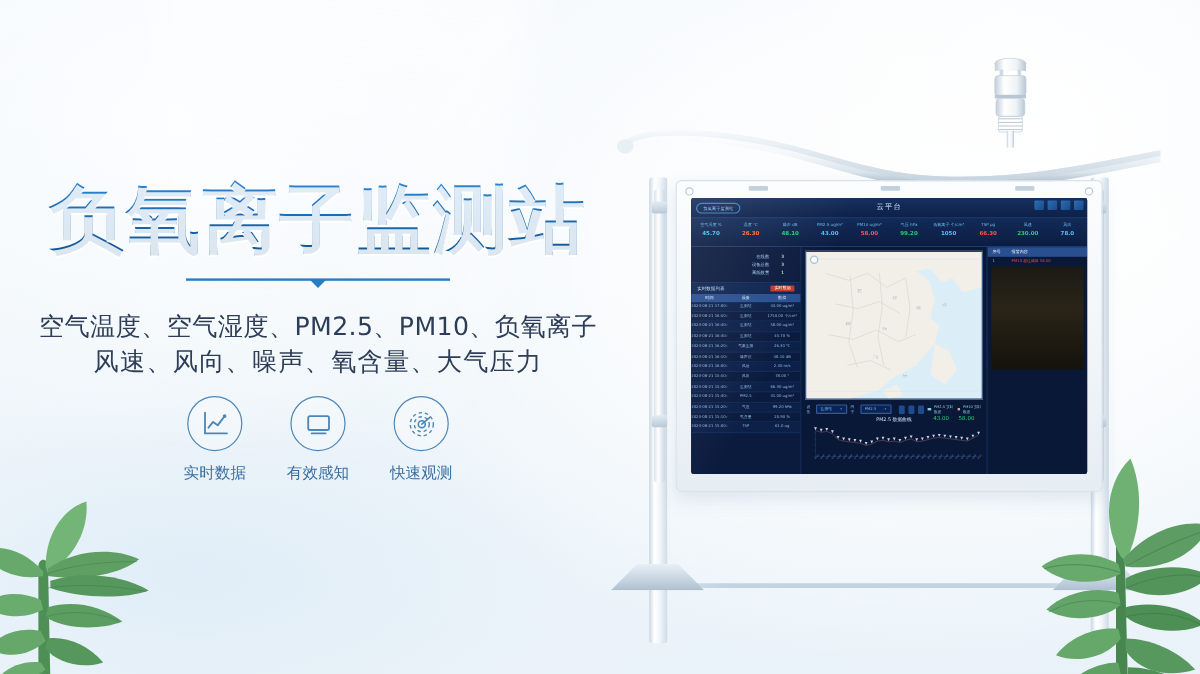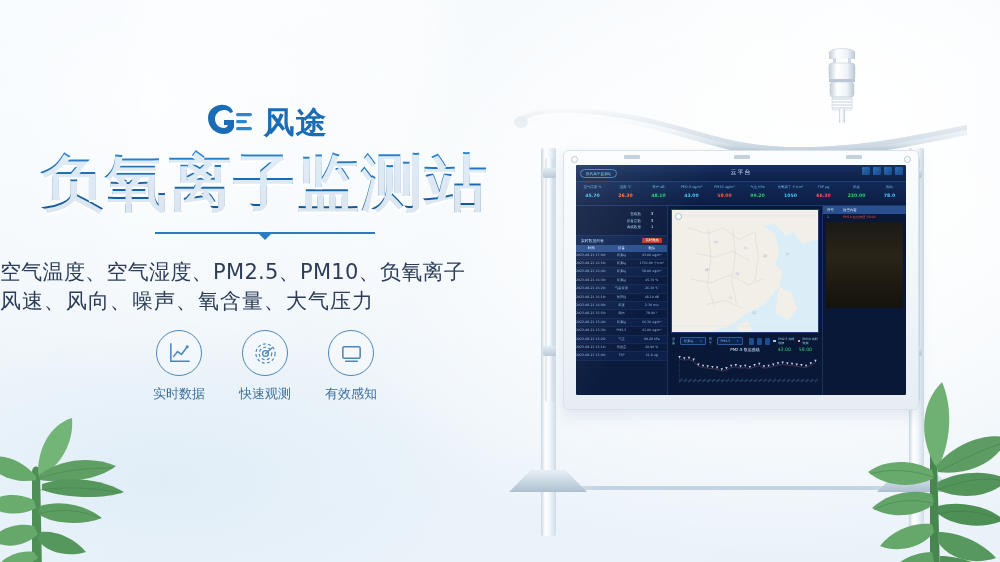--- a/index.html
+++ b/index.html
@@ -87,20 +87,21 @@
   #divider .line { width: 220px; height: 2px; background: #2a7cc0; }
   #divider .tri {
     width: 0; height: 0; margin-top: -1px;
     border-left: 7px solid transparent; border-right: 7px solid transparent;
     border-top: 7px solid #2a7cc0;
   }
 
   
   #subtitle {
     position: absolute; left: 0; right: 0; top: 258px;
+    text-align: center;
     font-size: 21px; color: #2d3d58; line-height: 1.38;
     font-family: "DejaVu Sans", "Liberation Sans", sans-serif;
     letter-spacing: 0.3px;
   }
   #subtitle .l2 { letter-spacing: 1px; }
 
   
   #features {
     position: absolute; left: 0; right: 0; top: 330px;
     display: flex; justify-content: center; gap: 24px;
@@ -299,31 +300,20 @@
 <body>
 
 <div id="stage">
 
   <div class="bg-wash-a"></div>
   <div class="bg-wash-b"></div>
   <div class="bg-streak"></div>
 
   <div id="left-col">
 
-    <div id="logo">
-      <span class="mark">
-        <svg viewBox="0 0 52 38" width="52" height="38">
-          <path d="M30 9 C29 4, 23 1, 17 2 C10 3, 5 8, 5 15 C5 24, 12 31, 21 31 C26 31, 30 28, 31 24 L31 17 L21 17 L21 22 L25 22 C24 24, 23 25, 21 25 C16 25, 12 21, 12 16 C12 11, 16 7, 21 7 C24 7, 26 8, 27 10 Z" fill="#1a6cb5"></path>
-          <rect x="33" y="10" width="16" height="3.2" rx="1.6" fill="#2d86cc"></rect>
-          <rect x="33" y="17" width="11" height="3.2" rx="1.6" fill="#2d86cc"></rect>
-          <rect x="33" y="24" width="16" height="3.2" rx="1.6" fill="#2d86cc"></rect>
-        </svg>
-      </span>
-      <span class="brand">风途</span>
-    </div>
 
     <div id="title-shadowlayer">负氧离子监测站</div>
     <div id="main-title">负氧离子监测站</div>
 
     <div id="divider">
       <div class="line"></div>
       <div class="tri"></div>
     </div>
 
     <div id="subtitle">
@@ -340,37 +330,37 @@
             <path d="M7 16 L11 11 L15 14 L21 6" stroke="#4d87b8" stroke-width="1.6" fill="none" stroke-linecap="round" stroke-linejoin="round"></path>
             <circle cx="21" cy="6" r="1.6" fill="#4d87b8"></circle>
           </svg>
         </span>
         <span class="cap">实时数据</span>
       </div>
 
       <div class="feature">
         <span class="ring">
           <svg viewBox="0 0 26 26" width="25" height="25">
+            <rect x="4" y="6" width="18" height="12" rx="1.5" stroke="#4d87b8" stroke-width="1.6" fill="none"></rect>
+            <path d="M7 21 L19 21" stroke="#4d87b8" stroke-width="1.6" stroke-linecap="round"></path>
+          </svg>
+        </span>
+        <span class="cap">有效感知</span>
+      </div>
+
+      <div class="feature">
+        <span class="ring">
+          <svg viewBox="0 0 26 26" width="25" height="25">
             <circle cx="13" cy="13" r="10" stroke="#4d87b8" stroke-width="1.2" fill="none" stroke-dasharray="3 2.5"></circle>
             <circle cx="13" cy="13" r="6.5" stroke="#4d87b8" stroke-width="1.2" fill="none" stroke-dasharray="3 2.5"></circle>
             <circle cx="13" cy="13" r="3" stroke="#4d87b8" stroke-width="1.4" fill="none"></circle>
             <path d="M13 13 L20 7" stroke="#4d87b8" stroke-width="1.4" stroke-linecap="round"></path>
           </svg>
         </span>
         <span class="cap">快速观测</span>
-      </div>
-
-      <div class="feature">
-        <span class="ring">
-          <svg viewBox="0 0 26 26" width="25" height="25">
-            <rect x="4" y="6" width="18" height="12" rx="1.5" stroke="#4d87b8" stroke-width="1.6" fill="none"></rect>
-            <path d="M7 21 L19 21" stroke="#4d87b8" stroke-width="1.6" stroke-linecap="round"></path>
-          </svg>
-        </span>
-        <span class="cap">有效感知</span>
       </div>
 
 
     </div>
 
 
   </div>
 
   <div id="product">
 

